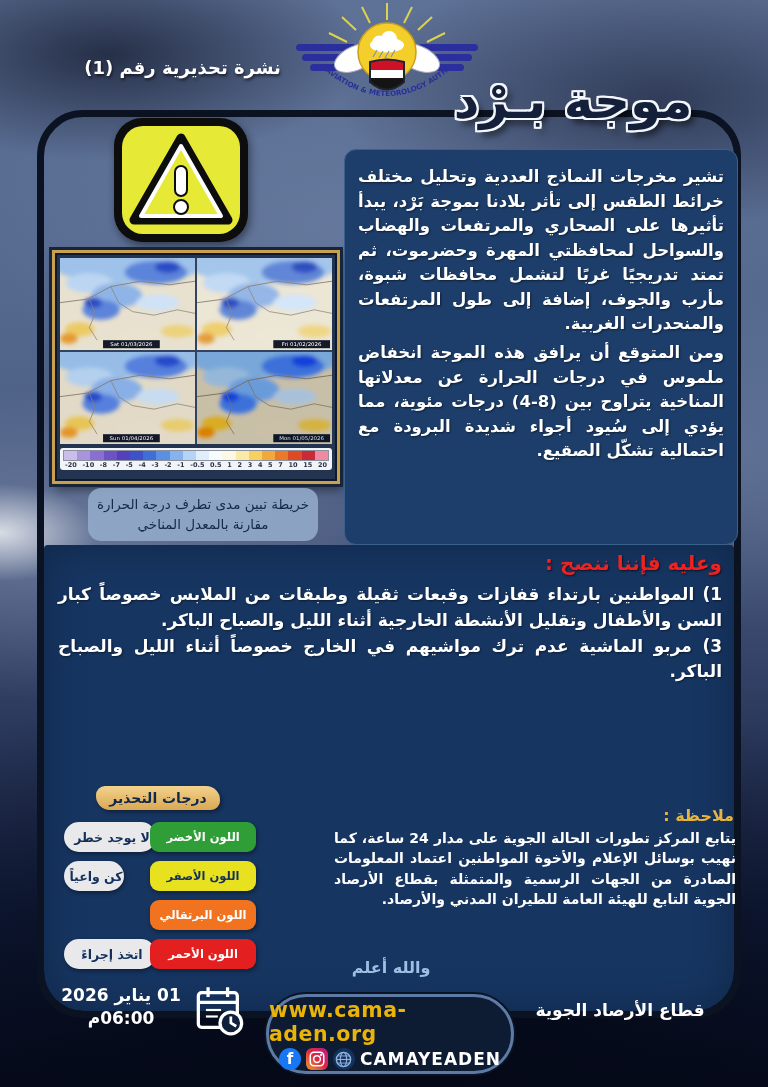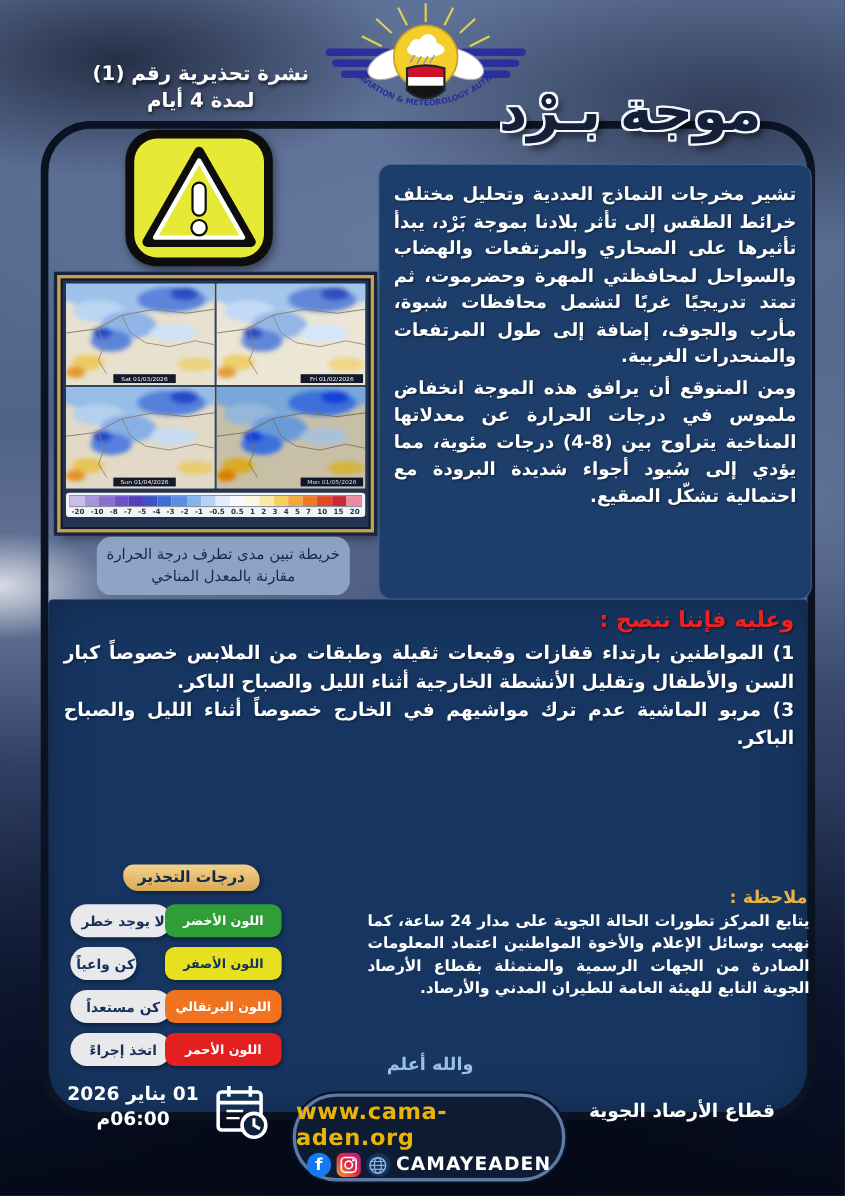--- a/index.html
+++ b/index.html
@@ -47,21 +47,21 @@
     padding:11px 13px;direction:rtl;color:#fff;font-weight:700;font-size:16.5px;line-height:1.49;text-align:justify;
     text-shadow:1px 1px 2px rgba(0,0,0,.5);}
   .report p{margin:4px 0 4px 0;}
   
   .advice-heading{left:58px;top:551px;width:664px;z-index:4;direction:rtl;text-align:right;color:#ee2222;font-weight:700;font-size:20px;
     text-shadow:1px 1px 2px rgba(0,0,0,.6);}
   .advice{left:58px;top:582px;width:664px;z-index:4;direction:rtl;color:#fff;font-weight:700;font-size:17px;line-height:1.52;text-align:justify;
     text-shadow:1px 1px 2px rgba(0,0,0,.45);}
   .advice p{margin:0;}
   
-  .wl-badge{left:112px;top:786px;width:124px;z-index:4;background:linear-gradient(180deg,#f3d28c,#d9a853);border-radius:9px 14px 9px 14px;
+  .wl-badge{left:96px;top:786px;width:124px;z-index:4;background:linear-gradient(180deg,#f3d28c,#d9a853);border-radius:9px 14px 9px 14px;
     text-align:center;direction:rtl;color:#13294c;font-weight:700;font-size:14px;padding:4px 0;box-shadow:2px 2px 4px rgba(0,0,0,.4);}
   .wl-rows{left:64px;top:822px;width:192px;z-index:4;}
   .wl-row{display:flex;direction:rtl;height:30px;margin-bottom:9px;filter:drop-shadow(1px 2px 2px rgba(0,0,0,.4));}
   .wl-color{width:106px;border-radius:9px;display:flex;align-items:center;justify-content:center;font-weight:700;font-size:11.5px;}
   .wl-action{flex:1;margin-right:-6px;background:#e9e9ec;border-radius:999px;display:flex;align-items:center;justify-content:center;
     color:#13305a;font-weight:700;font-size:12.5px;z-index:-1;padding-left:4px;}
   
   .note-heading{left:334px;top:806px;width:400px;z-index:4;direction:rtl;text-align:right;color:#e9b43d;font-weight:700;font-size:16px;}
   .note-text{left:334px;top:828px;width:402px;z-index:4;direction:rtl;color:#fff;font-weight:700;font-size:14px;line-height:1.45;text-align:justify;}
   .closing{left:336px;top:958px;width:110px;z-index:4;direction:rtl;text-align:center;color:#9cc0e4;font-weight:700;font-size:16px;}
@@ -112,21 +112,20 @@
       </g>
     </defs>
   </svg>
 
   <div class="abs frame"></div>
 
   <div class="abs lower-panel"></div>
 
   <div class="abs bulletin">
     <div>نشرة تحذيرية رقم (1)</div>
-    <div>لمدة 4 أيام</div>
   </div>
 
   <svg class="abs logo" viewBox="0 0 190 110">
     <g stroke="#ddd24e" stroke-width="2">
       <line x1="95" y1="20" x2="95" y2="3"></line>
       <line x1="78" y1="23" x2="70" y2="7"></line>
       <line x1="112" y1="23" x2="120" y2="7"></line>
       <line x1="64" y1="30" x2="50" y2="17"></line>
       <line x1="126" y1="30" x2="140" y2="17"></line>
       <line x1="55" y1="42" x2="37" y2="33"></line>
@@ -269,21 +268,20 @@
     <div class="wl-row">
       <span class="wl-color" style="background: rgb(47, 158, 54); color: rgb(255, 255, 255);">اللون الأخضر</span>
       <span class="wl-action">لا يوجد خطر</span>
     </div>
     <div class="wl-row">
       <span class="wl-color" style="background: rgb(232, 225, 31); color: rgb(19, 48, 90); margin-left: 32px;">اللون الأصفر</span>
       <span class="wl-action">كن واعياً</span>
     </div>
     <div class="wl-row">
       <span class="wl-color" style="background: rgb(242, 115, 31); color: rgb(255, 255, 255);">اللون البرتقالي</span>
-      <span class="wl-action">كن مستعداً</span>
     </div>
     <div class="wl-row">
       <span class="wl-color" style="background: rgb(227, 31, 31); color: rgb(255, 255, 255);">اللون الأحمر</span>
       <span class="wl-action">اتخذ إجراءً</span>
     </div>
   </div>
 
   <div class="abs note-heading">ملاحظة :</div>
   <div class="abs note-text">يتابع المركز تطورات الحالة الجوية على مدار 24 ساعة، كما نهيب بوسائل الإعلام والأخوة المواطنين اعتماد المعلومات الصادرة من الجهات الرسمية والمتمثلة بقطاع الأرصاد الجوية التابع للهيئة العامة للطيران المدني والأرصاد.</div>
 

